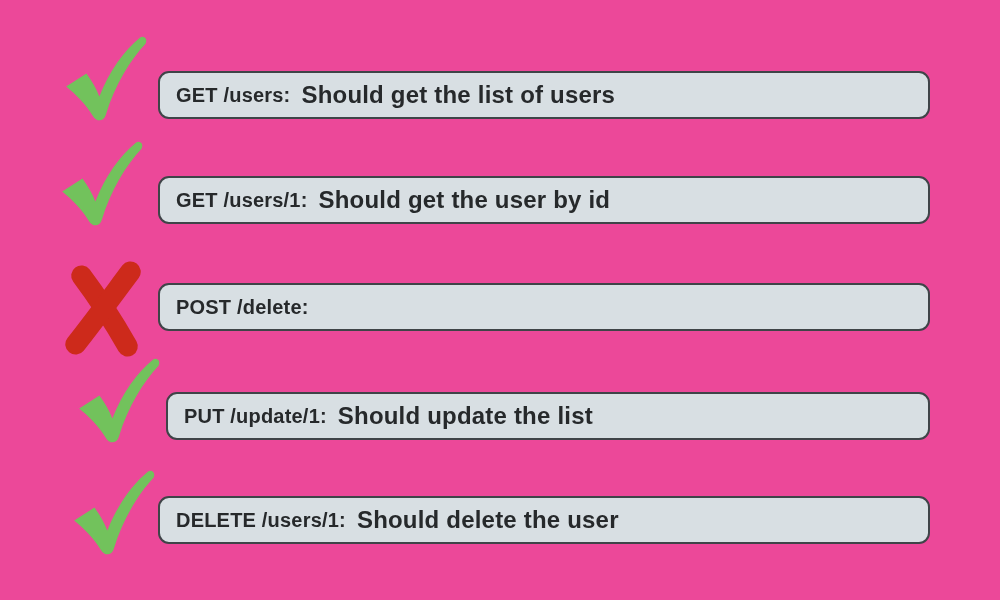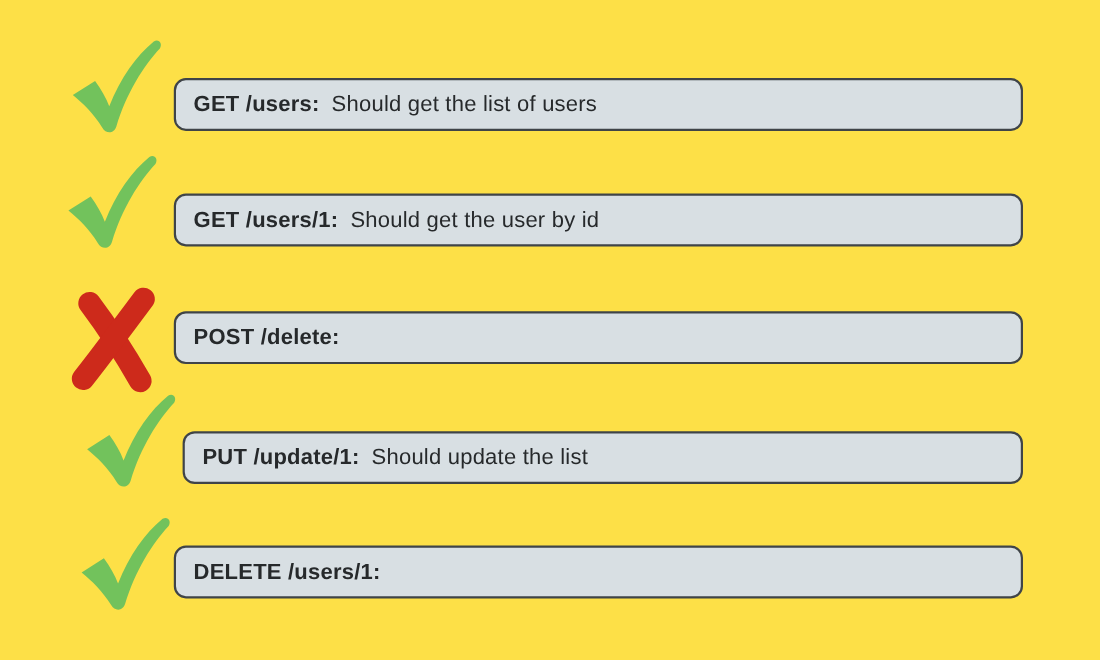--- a/index.html
+++ b/index.html
@@ -4,21 +4,21 @@
 <style>
   html, body {
     margin: 0;
     padding: 0;
     background: #ffffff;
   }
   .canvas {
     position: relative;
     width: 1000px;
     height: 600px;
-    background: #fde047;
+    background: #ec4899;
     overflow: hidden;
     font-family: "Liberation Sans", sans-serif;
   }
   .row {
     position: absolute;
     left: 0;
     top: 0;
     width: 100%;
     height: 0;
   }
@@ -46,22 +46,22 @@
     padding: 0 16px;
   }
   .method {
     font-weight: 700;
     font-size: 20px;
     color: var(--text-color, #26292b);
     letter-spacing: 0.2px;
     white-space: pre;
   }
   .description {
-    font-weight: 400;
-    font-size: 20px;
+    font-weight: 700;
+    font-size: 24px;
     color: var(--text-color, #26292b);
     margin-left: 11px;
     letter-spacing: 0.2px;
     white-space: pre;
   }
 </style>
 </head>
 <body>
 
 <div class="canvas">
@@ -120,16 +120,17 @@
 
   <div class="row pass" style="--icon-x:65px; --icon-y:468px; --box-x:158px; --box-y:496px;">
     <span class="status-icon check-icon">
       <svg width="92" height="92" viewBox="0 0 100 100">
         <path class="check-path" fill="#72c25c" d="M10 57 L32 43 C38 51 43 60 46 68 C57 40 73 18 90 4 C95 1 99 6 96 11 C80 28 63 55 53 88 C51 95 43 96 39 89 C31 76 20 65 10 57 Z"></path>
       </svg>
     </span>
 
     <div class="result-box">
       <span class="method">DELETE /users/1:</span>
+      <span class="description">Should delete the user</span>
     </div>
   </div>
 
 </div>
 
 </body></html>

